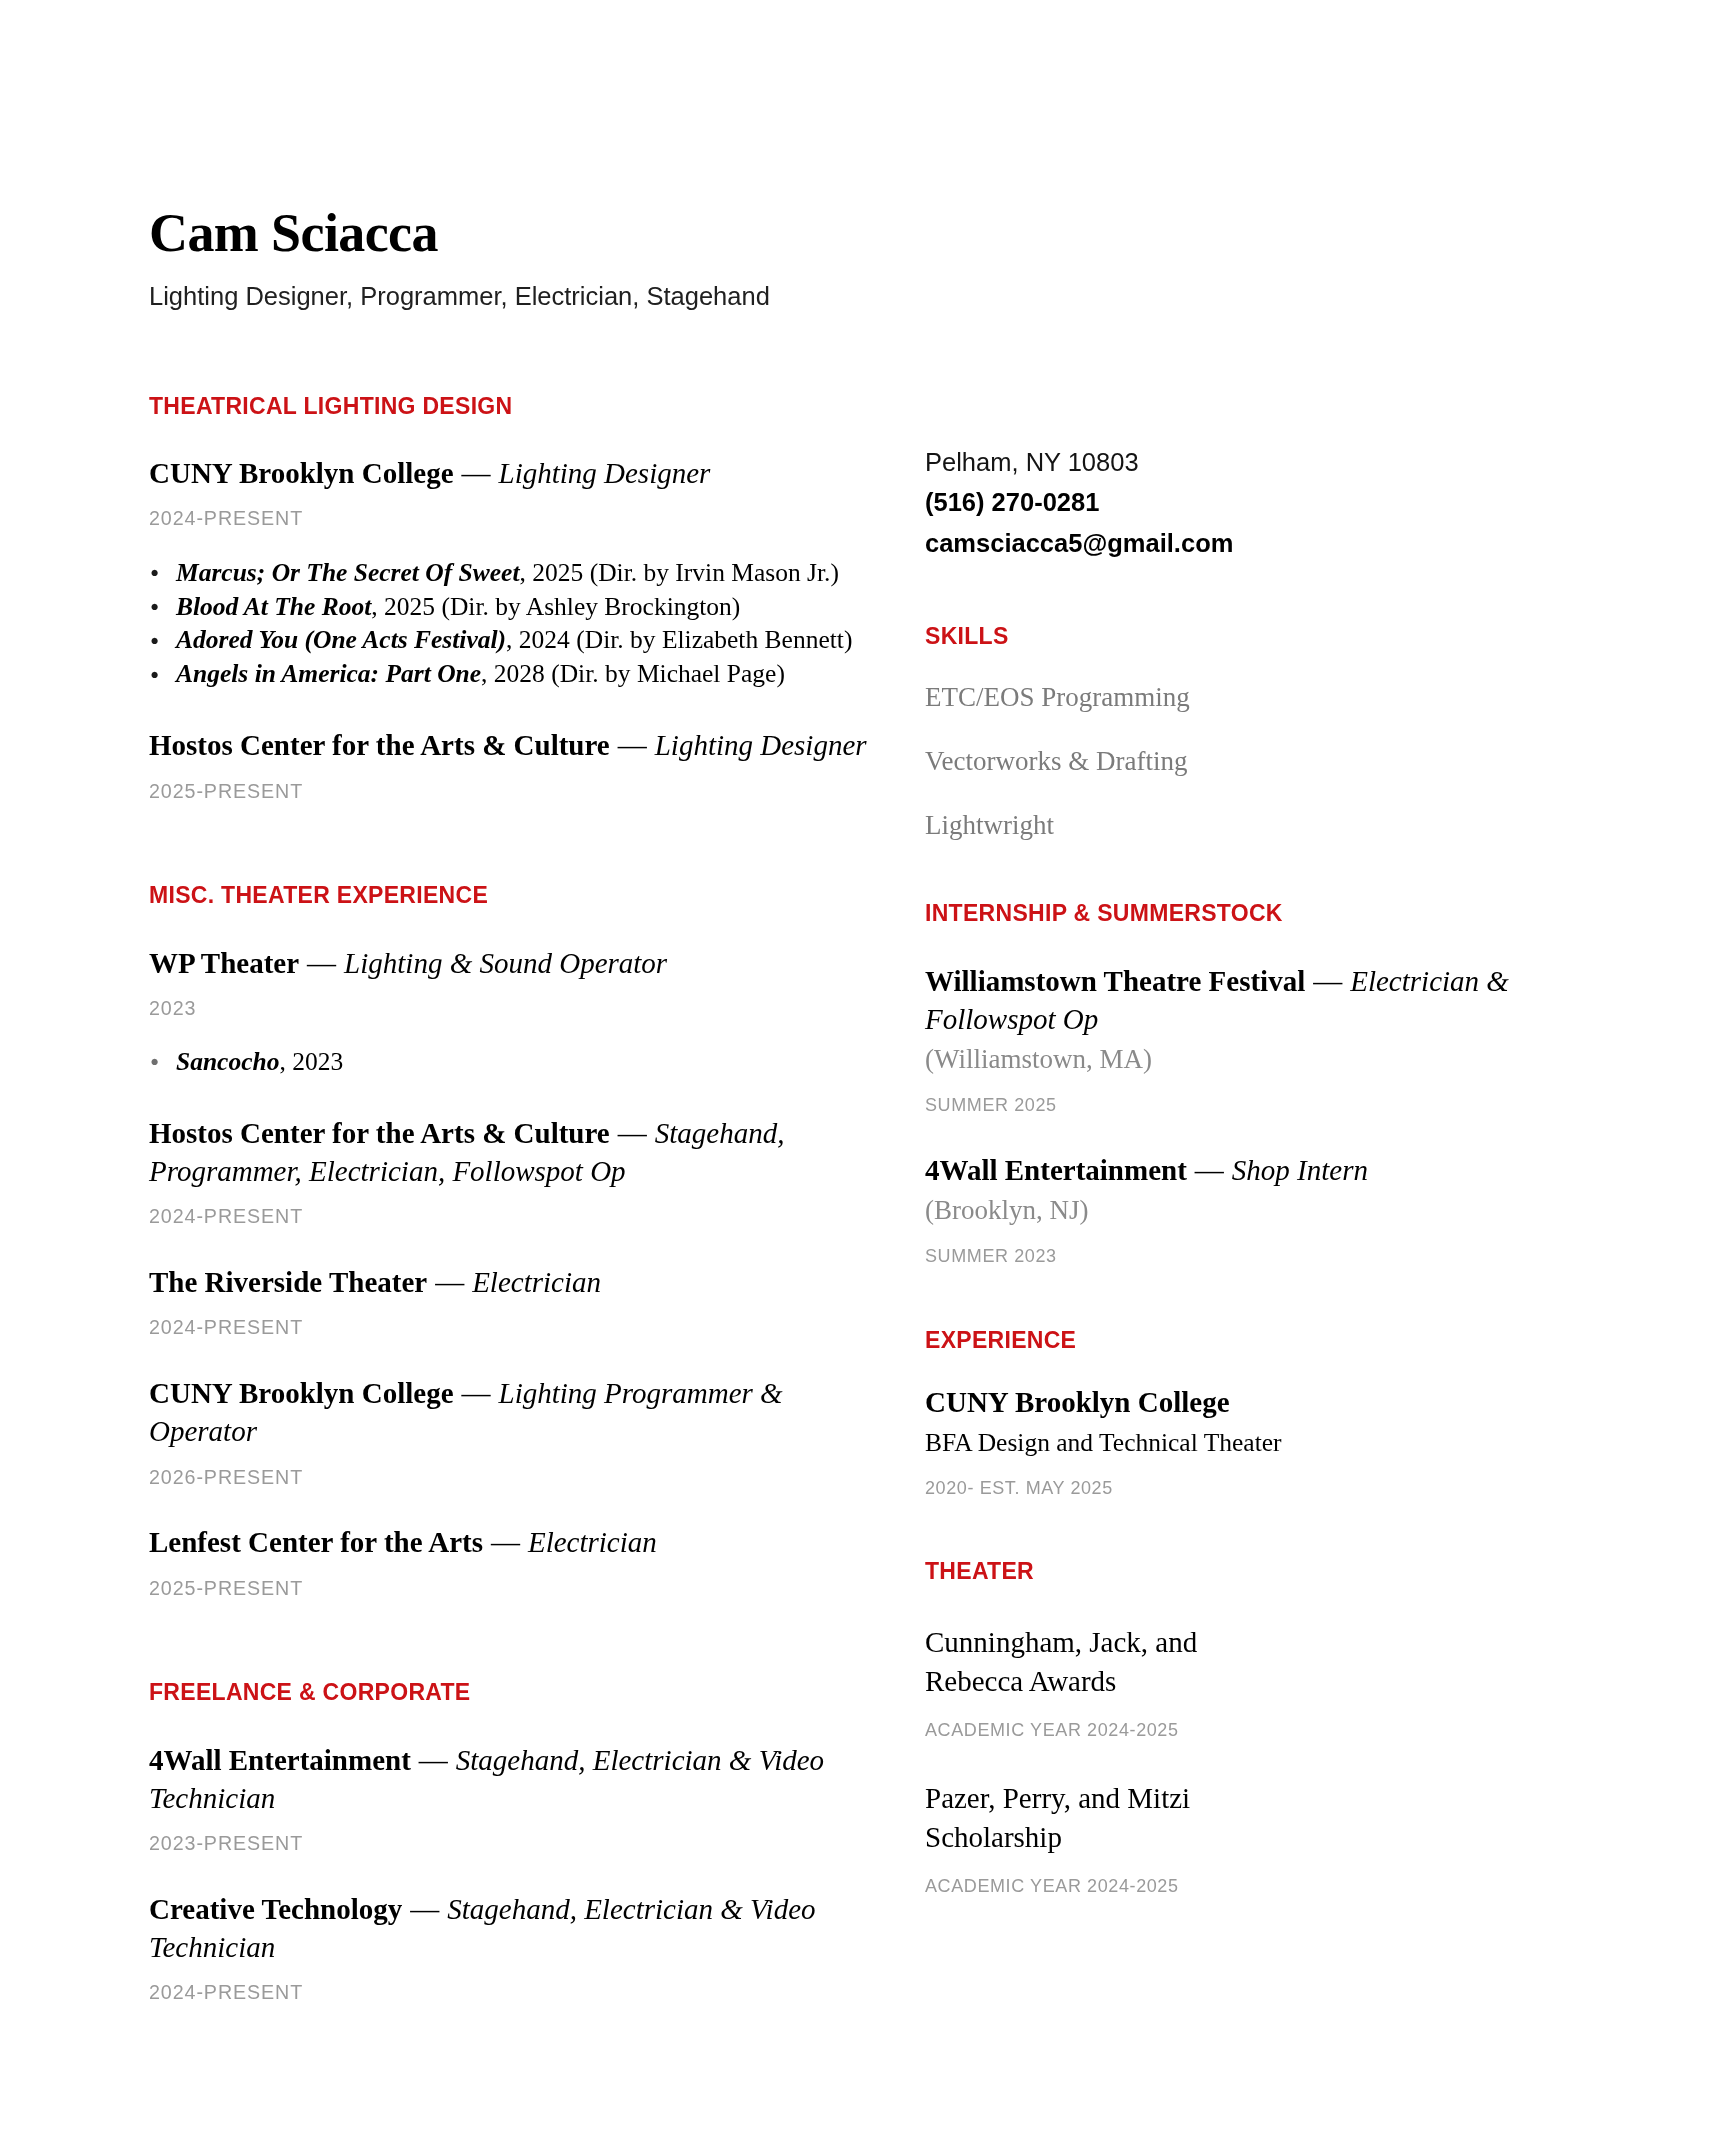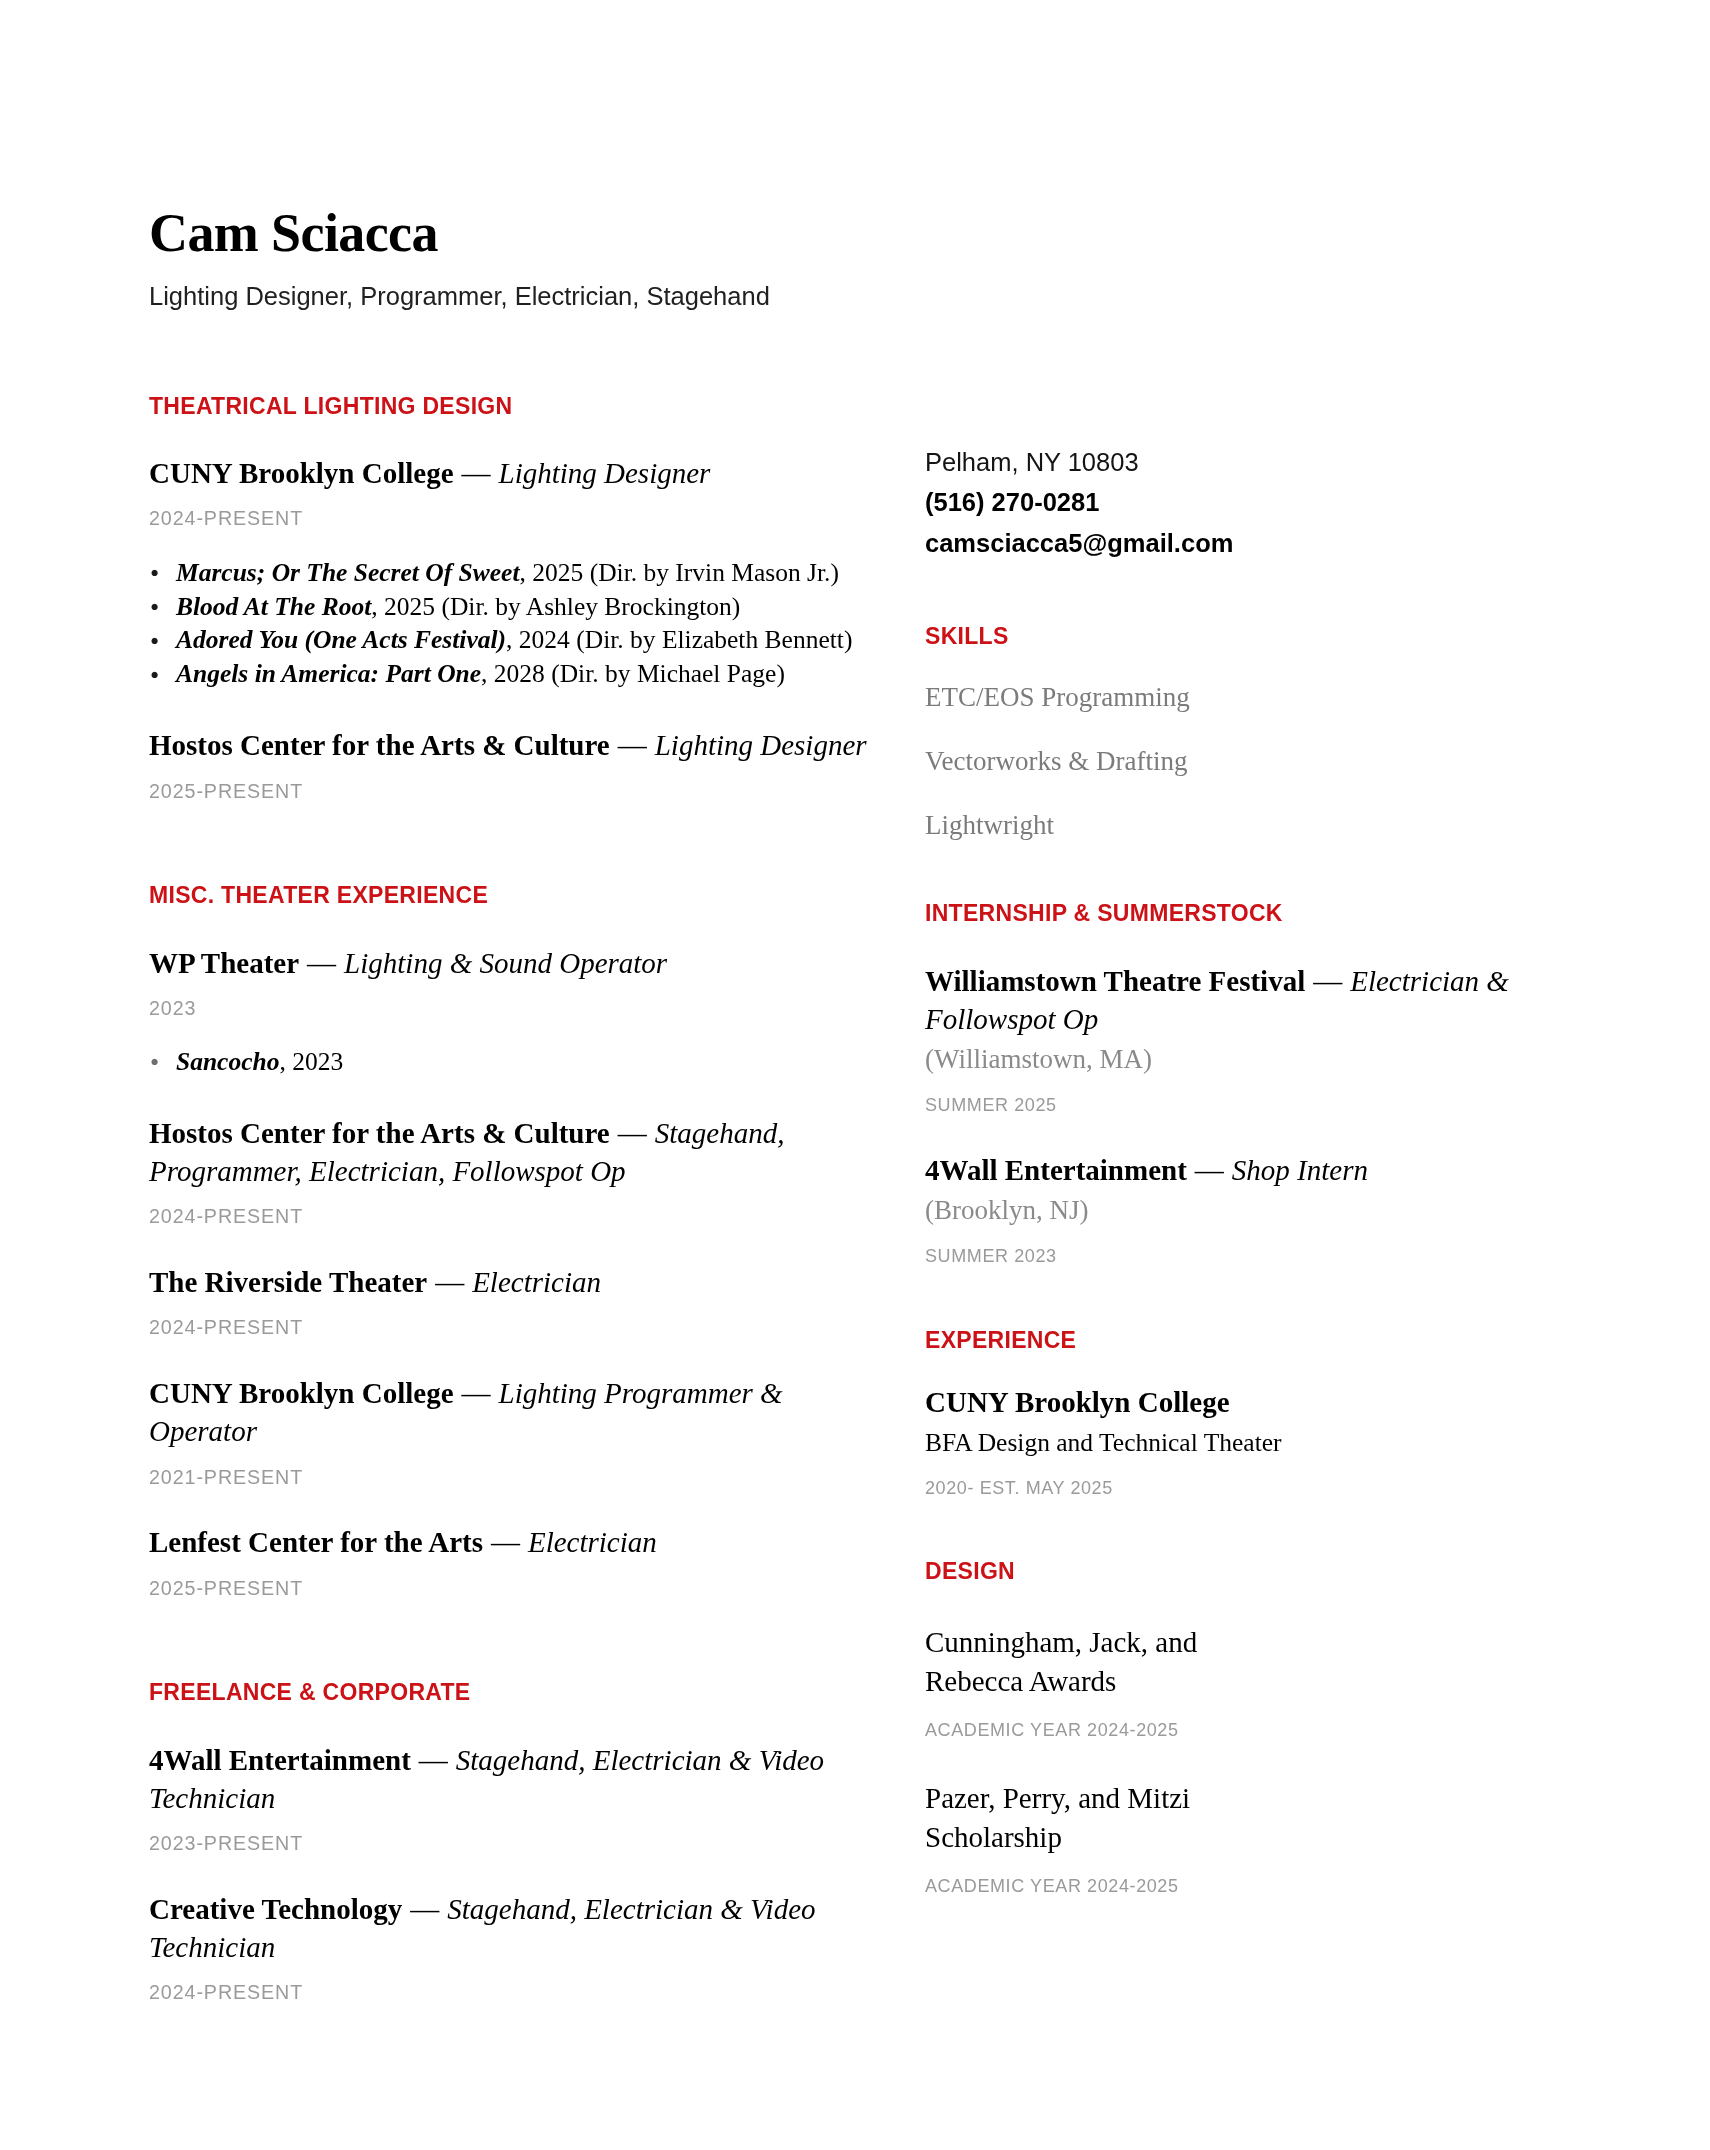--- a/index.html
+++ b/index.html
@@ -189,21 +189,21 @@
       <div class="entry-date">2024-PRESENT</div>
     </div>
 
     <div class="entry">
       <div class="entry-title"><span>The Riverside Theater</span><span class="dash">—</span><span class="role">Electrician</span></div>
       <div class="entry-date">2024-PRESENT</div>
     </div>
 
     <div class="entry">
       <div class="entry-title"><span>CUNY Brooklyn College</span><span class="dash">—</span><span class="role">Lighting Programmer &amp; Operator</span></div>
-      <div class="entry-date">2021-PRESENT</div>
+      <div class="entry-date">2026-PRESENT</div>
     </div>
 
     <div class="entry">
       <div class="entry-title"><span>Lenfest Center for the Arts</span><span class="dash">—</span><span class="role">Electrician</span></div>
       <div class="entry-date">2025-PRESENT</div>
     </div>
 
     <div class="sec-heading">FREELANCE &amp; CORPORATE</div>
 
     <div class="entry">
@@ -243,21 +243,21 @@
       <div class="entry-title"><span>4Wall Entertainment</span><span class="dash">—</span><span class="role">Shop Intern</span></div>
       <div class="r-loc">(Brooklyn, NJ)</div>
       <div class="r-date">SUMMER 2023</div>
     </div>
 
     <div class="sec-heading">EXPERIENCE</div>
     <div class="school">CUNY Brooklyn College</div>
     <div class="degree">BFA Design and Technical Theater</div>
     <div class="r-date">2020- EST. MAY 2025</div>
 
-    <div class="sec-heading">DESIGN</div>
+    <div class="sec-heading">THEATER</div>
 
     <div class="award">
       <div class="award-title">Cunningham, Jack, and Rebecca Awards</div>
       <div class="r-date">ACADEMIC YEAR 2024-2025</div>
     </div>
 
     <div class="award">
       <div class="award-title">Pazer, Perry, and Mitzi Scholarship</div>
       <div class="r-date">ACADEMIC YEAR 2024-2025</div>
     </div>

